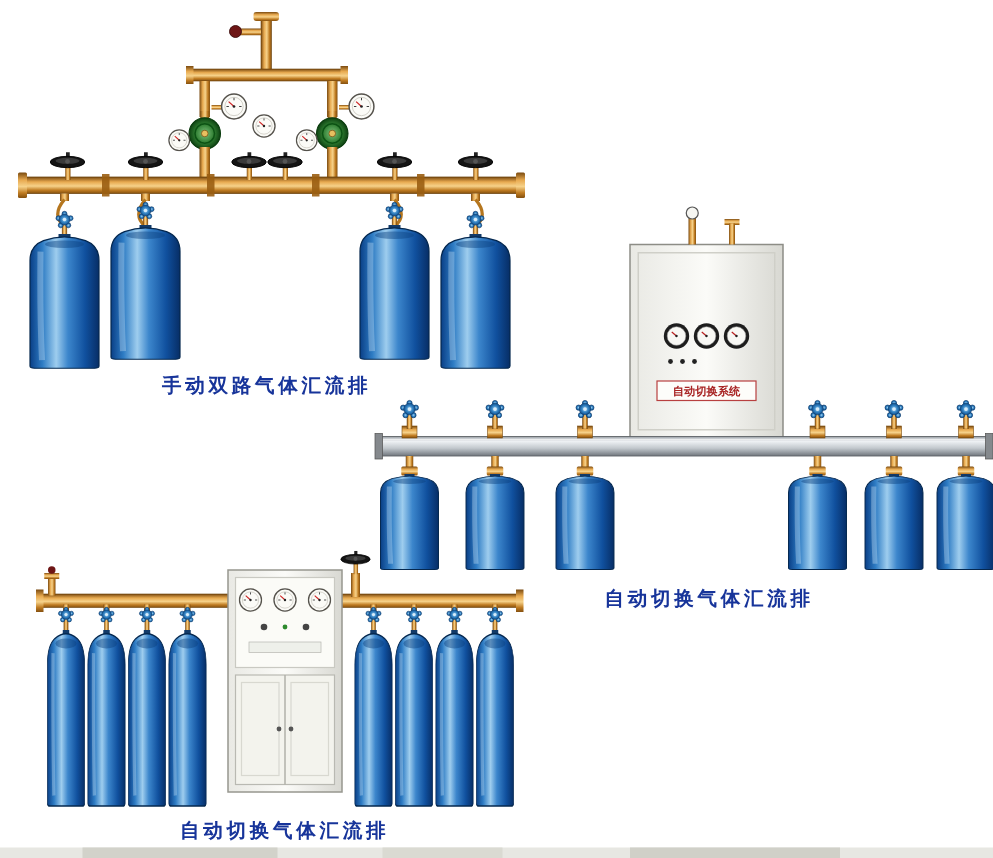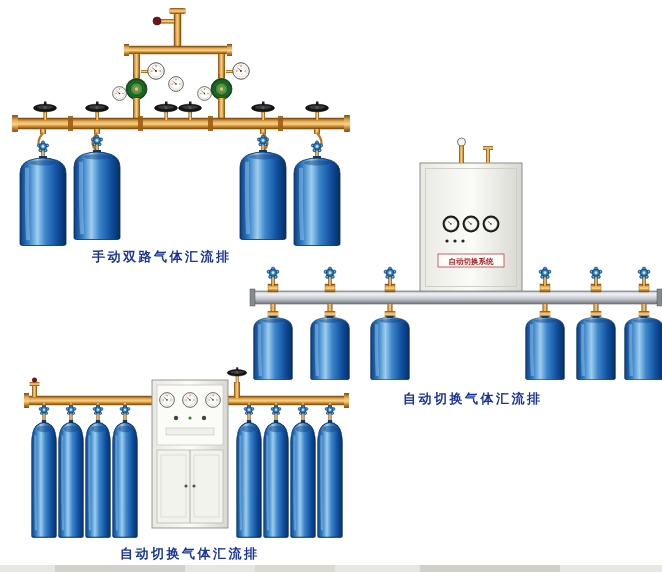--- a/index.html
+++ b/index.html
@@ -314,19 +314,19 @@
   </g>
 
   <g>
     <rect x="0" y="565" width="662" height="7" fill="#e7e7e2"></rect>
     <rect x="55" y="565" width="130" height="7" fill="#d2d2ca"></rect>
     <rect x="255" y="565" width="80" height="7" fill="#dadad2"></rect>
     <rect x="420" y="565" width="140" height="7" fill="#d0d0c8"></rect>
   </g>
 </svg>
 
-<div class="caption" style="left:92px;top:248px;">手动双路气体汇流排</div>
+<div class="caption" style="left:108px;top:248px;">手动双路气体汇流排</div>
 
 <div class="caption" style="left:403px;top:390px;">自动切换气体汇流排</div>
 
 <div class="caption" style="left:120px;top:545px;">自动切换气体汇流排</div>
 
 </div>
 
 </body></html>

